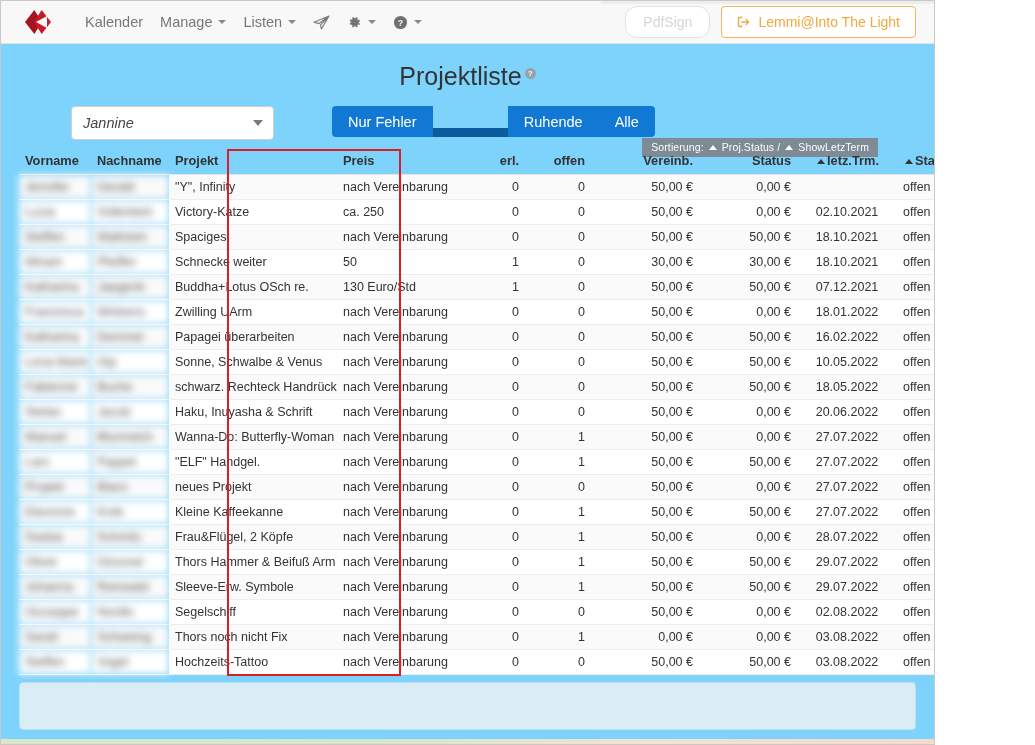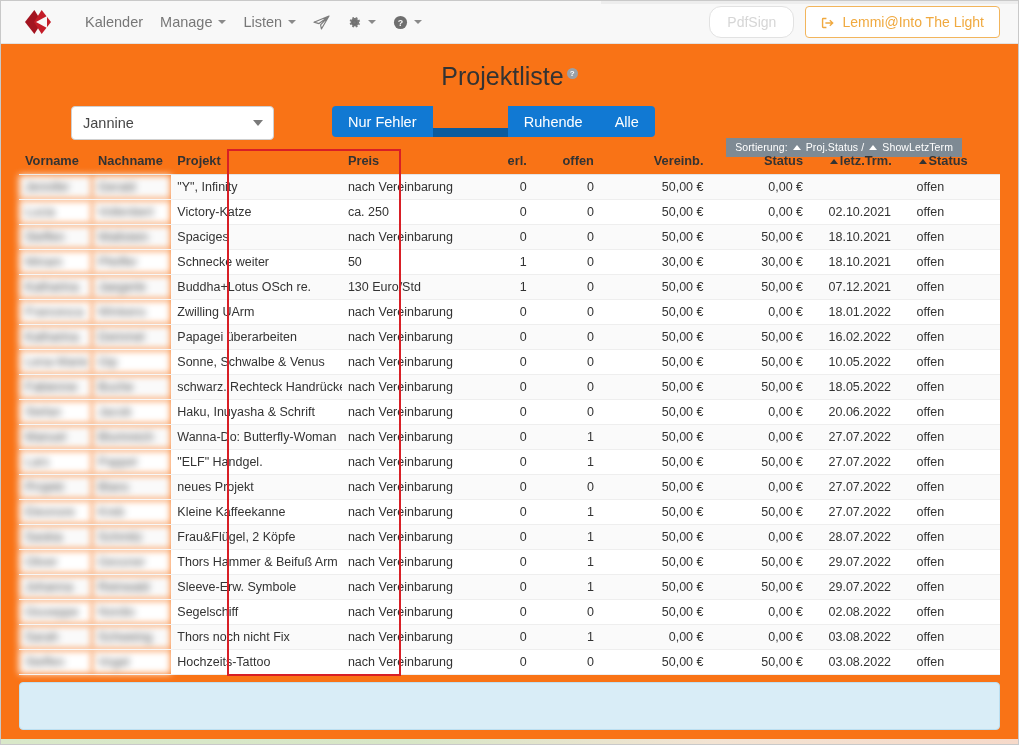--- a/index.html
+++ b/index.html
@@ -5,22 +5,22 @@
   * { box-sizing: border-box; }
   html, body {
     margin: 0; padding: 0;
     width: 1035px; height: 745px;
     background: #ffffff;
     font-family: "Liberation Sans", sans-serif;
     overflow: hidden;
   }
   .app-window {
     position: relative;
-    width: 1019px; height: 745px;
-    background: #f97316;
+    width: 935px; height: 745px;
+    background: #7dd3fc;
     border: 1px solid #c9c9c9;
     overflow: hidden;
   }
 
   
   .navbar {
     height: 43px;
     background: #f8f8f8;
     border-bottom: 1px solid #e2e2e2;
     display: flex;
@@ -88,21 +88,21 @@
   }
   .btn-user {
     border: 1px solid #f2b55c;
     background: #ffffff;
     color: #f0a93f;
     font-size: 14px;
     padding: 7px 15px;
     border-radius: 4px;
     cursor: pointer;
     display: inline-flex;
-    align-items: flex-end;
+    align-items: center;
     gap: 7px;
     white-space: nowrap;
   }
 
   
   .content { padding: 0 18px; position: relative; }
   .page-title {
     text-align: center;
     font-size: 25px;
     color: #333333;
@@ -143,20 +143,21 @@
     border: 1px solid #cfcfcf;
     border-radius: 4px;
     background: #ffffff;
     font-size: 14.5px;
     color: #464646;
     padding: 0 26px 0 11px;
     line-height: 32px;
     cursor: pointer;
     overflow: hidden;
     white-space: nowrap;
+    font-style: italic;
   }
   .sel-arrow {
     position: absolute;
     right: 11px; top: 14px;
     width: 0; height: 0;
     border-left: 5px solid transparent;
     border-right: 5px solid transparent;
     border-top: 6px solid #7a7a7a;
     pointer-events: none;
   }

